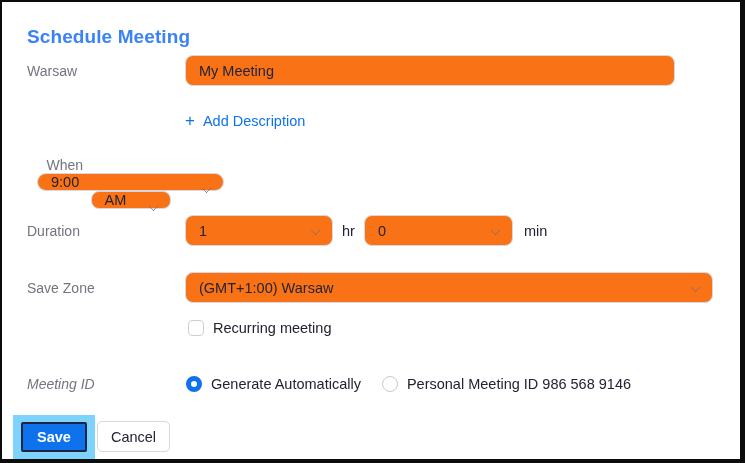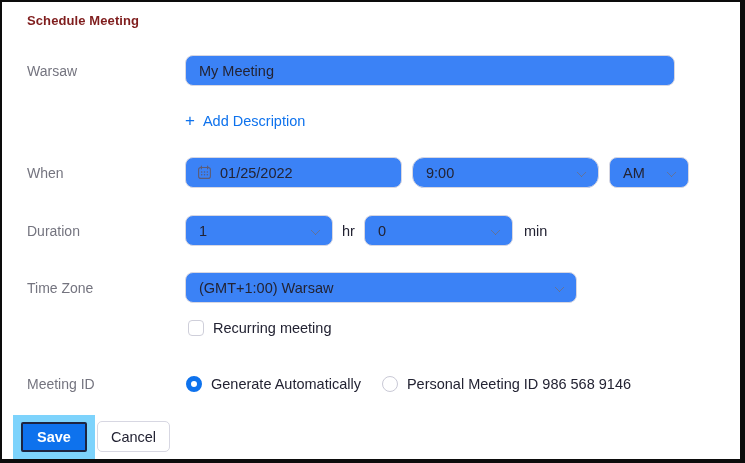--- a/index.html
+++ b/index.html
@@ -4,27 +4,27 @@
 <style>
   * { margin:0; padding:0; box-sizing:border-box; }
   html,body { background:#fff; }
   body { font-family:"Liberation Sans", sans-serif; color:#232333; }
   .screen {
     position:relative; width:745px; height:463px; background:#ffffff;
     border:2px solid #0c0c0c; border-right-width:5px; border-bottom-width:4px;
     overflow:hidden;
   }
   .title {
-    position:absolute; left:25px; top:11px;
-    font-size:13px; font-weight:bold; color:#7f1d1d; letter-spacing:.1px;
+    position:absolute; left:25px; top:24px;
+    font-size:19px; font-weight:bold; color:#3b82f6; letter-spacing:.1px;
   }
   .row { position:absolute; left:25px; display:flex; align-items:center; }
   .field-label { width:158px; flex:none; font-size:14px; color:#74747f; }
   .ctrl {
-    height:31px; border:1px solid #d7d7e2; border-radius:8px; background:#3b82f6;
+    height:31px; border:1px solid #d7d7e2; border-radius:8px; background:#f97316;
     display:flex; align-items:center; font-size:14.5px; color:#232333;
     position:relative;
   }
   .ctrl .val { padding-left:13px; }
   .chev {
     position:absolute; right:13px; top:11px; width:7px; height:7px;
     border-left:1.6px solid #6e6e80; border-bottom:1.6px solid #6e6e80;
     transform:rotate(-45deg); border-radius:1px;
   }
   .input-topic { width:490px; }
@@ -32,21 +32,21 @@
     display:flex; align-items:center; gap:8px; cursor:pointer;
     color:#0e72ed; font-size:14.5px;
   }
   .link-desc .plus { font-size:17px; line-height:14px; }
   .date-input { width:217px; gap:8px; padding-left:11px; }
   .sel-time { width:187px; }
   .sel-ampm { width:80px; }
   .sel-hr { width:148px; }
   .sel-min { width:149px; }
   .unit { font-size:14.5px; color:#232333; }
-  .sel-tz { width:392px; }
+  .sel-tz { width:528px; }
   .checkbox {
     width:16px; height:16px; border:1px solid #cfcfda; border-radius:4px;
     background:#fff; flex:none;
   }
   .check-label { margin-left:9px; font-size:14.5px; color:#232333; }
   .radio-opt { display:flex; align-items:center; }
   .radio {
     width:16px; height:16px; border-radius:50%; background:#fff; flex:none;
   }
   .radio.off { border:1.5px solid #c9c9d6; }
@@ -84,40 +84,22 @@
   </div>
 
   <div class="row" style="top:108px; height:22px;">
     <div class="field-label"></div>
     <div class="link-desc">
       <span class="plus">+</span>
       <span>Add Description</span>
     </div>
   </div>
 
-  <div class="row" style="top:155px; height:31px;">
+  <div class="row" style="top:155px; height:31px;flex-direction:column;">
     <div class="field-label">When</div>
-    <div class="ctrl date-input">
-      <span style="display:flex;">
-        <svg width="15" height="15" viewBox="0 0 16 16" fill="none" stroke="#5c5c78" stroke-width="1.2" stroke-linecap="round">
-          <rect x="1.7" y="2.7" width="12.6" height="11.6" rx="2.4"></rect>
-          <line x1="4.7" y1="1.2" x2="4.7" y2="4.1"></line>
-          <line x1="11.3" y1="1.2" x2="11.3" y2="4.1"></line>
-          <g fill="#5c5c78" stroke="none">
-            <circle cx="5" cy="7.4" r="0.8"></circle>
-              <circle cx="8" cy="7.4" r="0.8"></circle>
-              <circle cx="11" cy="7.4" r="0.8"></circle>
-            <circle cx="5" cy="10.4" r="0.8"></circle>
-              <circle cx="8" cy="10.4" r="0.8"></circle>
-              <circle cx="11" cy="10.4" r="0.8"></circle>
-          </g>
-        </svg>
-      </span>
-      <span>01/25/2022</span>
-    </div>
     <div class="ctrl sel-time" style="margin-left:10px;border-radius:12px;">
       <span class="val">9:00</span>
       <span class="chev"></span>
     </div>
     <div class="ctrl sel-ampm" style="margin-left:10px;">
       <span class="val">AM</span>
       <span class="chev"></span>
     </div>
   </div>
 
@@ -129,35 +111,35 @@
     </div>
     <span class="unit" style="margin-left:9px;">hr</span>
     <div class="ctrl sel-min" style="margin-left:9px;">
       <span class="val">0</span>
       <span class="chev"></span>
     </div>
     <span class="unit" style="margin-left:11px;">min</span>
   </div>
 
   <div class="row" style="top:270px; height:31px;">
-    <div class="field-label">Time Zone</div>
+    <div class="field-label">Save Zone</div>
     <div class="ctrl sel-tz">
       <span class="val">(GMT+1:00) Warsaw</span>
       <span class="chev"></span>
     </div>
   </div>
 
   <div class="row" style="top:317px; height:18px;">
     <div class="field-label" style="width:161px;"></div>
     <div class="checkbox"></div>
     <span class="check-label">Recurring meeting</span>
   </div>
 
   <div class="row" style="top:373px; height:18px;">
-    <div class="field-label" style="width:159px;">Meeting ID</div>
+    <div class="field-label" style="width:159px;font-style:italic;">Meeting ID</div>
     <div class="radio-opt">
       <div class="radio on"></div>
       <span class="radio-label">Generate Automatically</span>
     </div>
     <div class="radio-opt" style="margin-left:21px;">
       <div class="radio off"></div>
       <span class="radio-label">Personal Meeting ID 986 568 9146</span>
     </div>
   </div>
 

